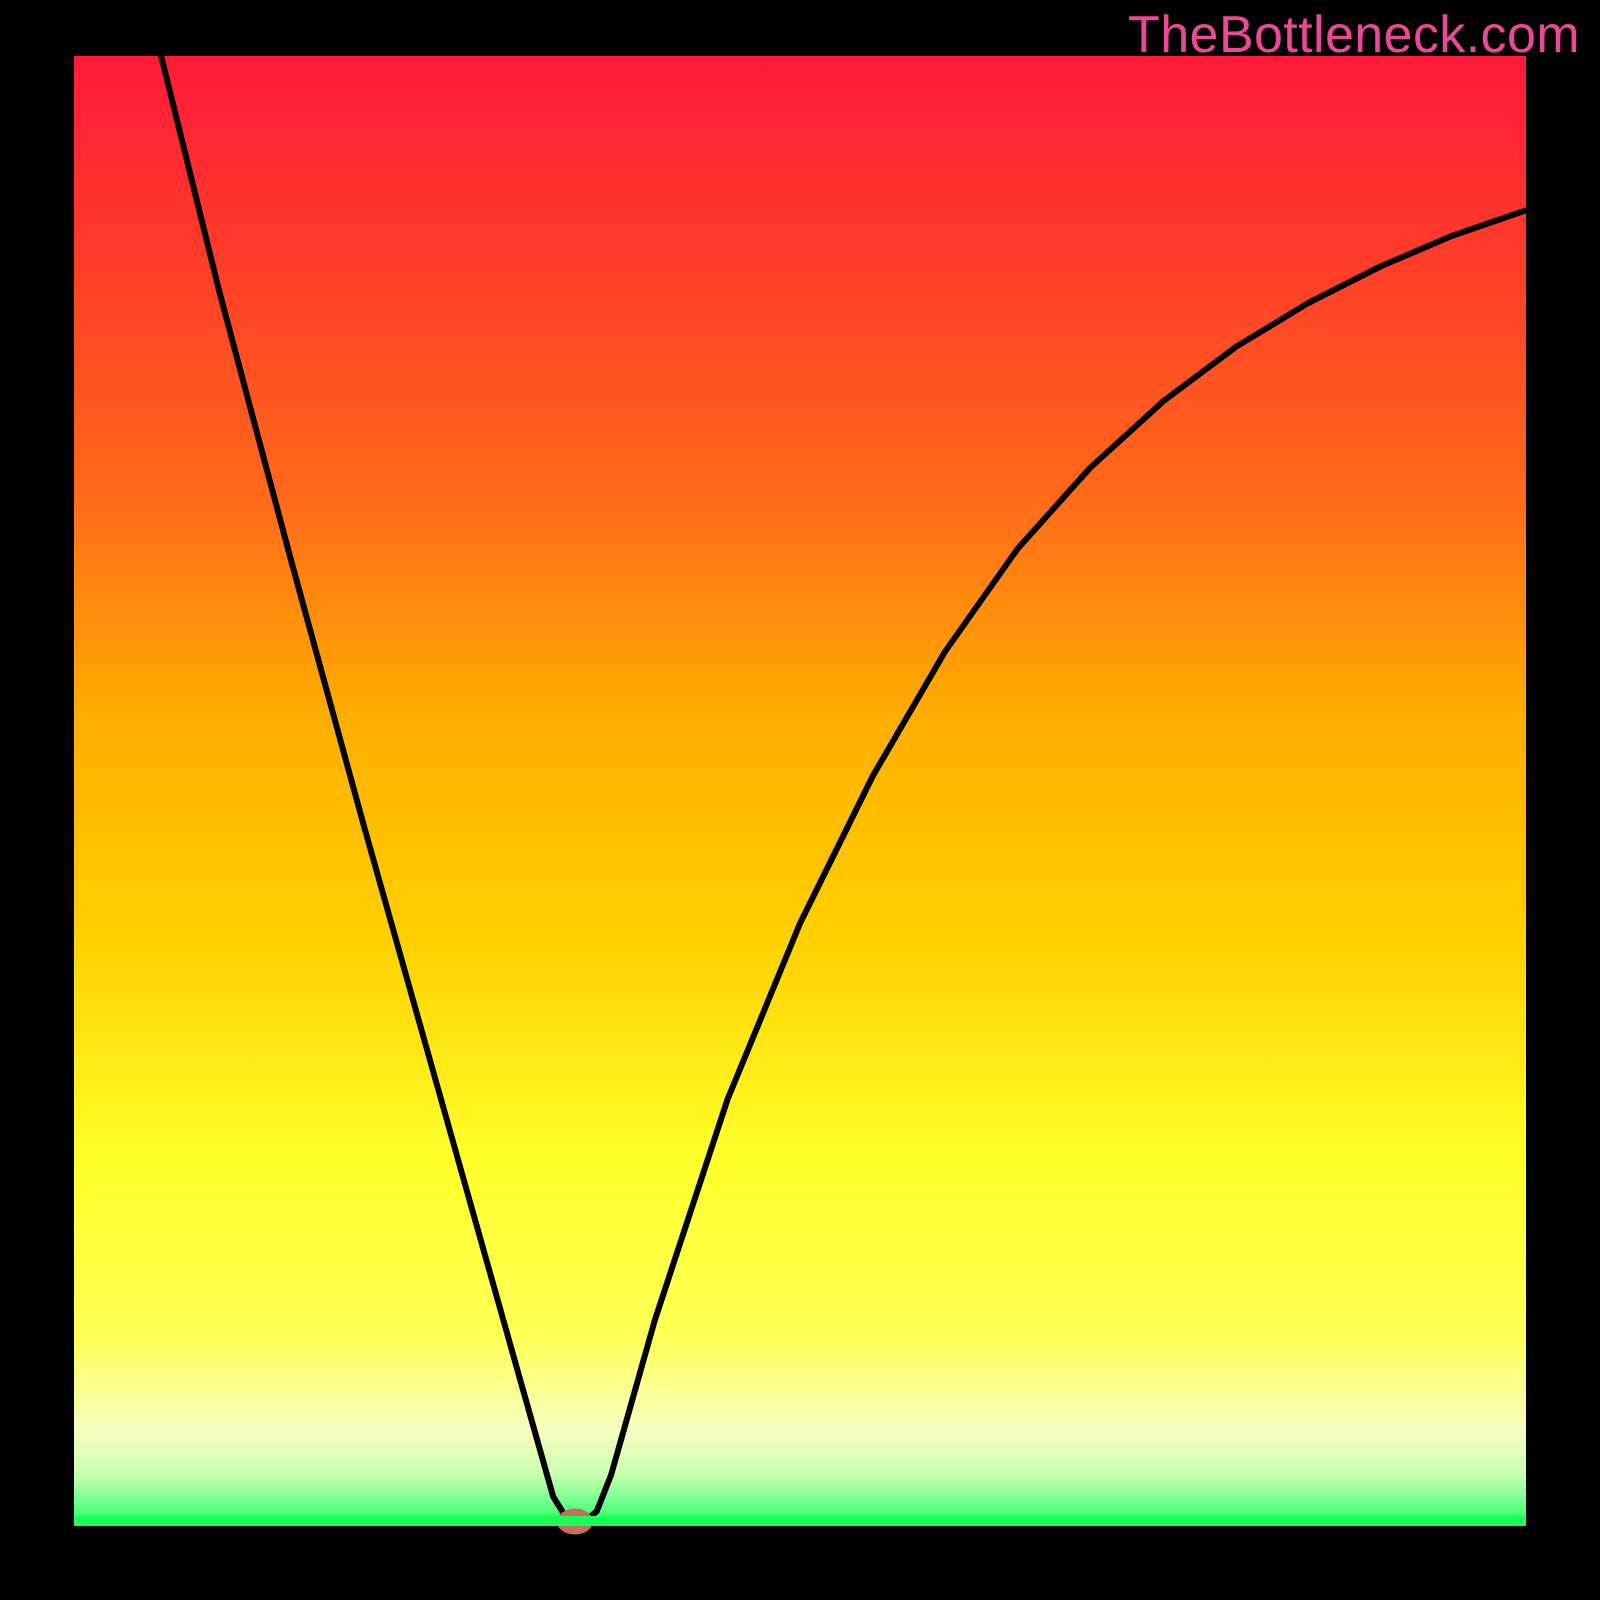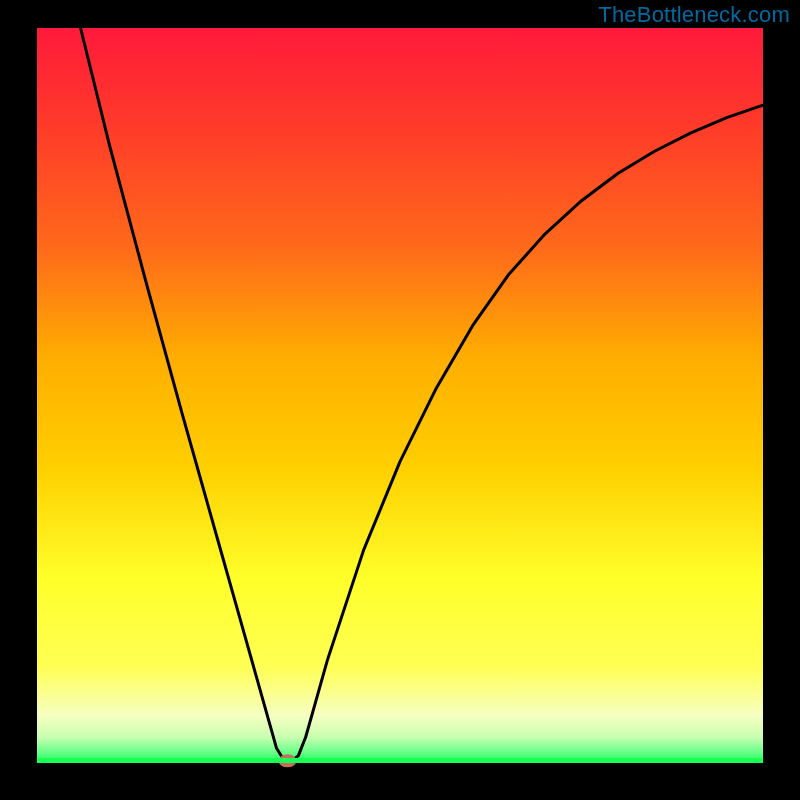--- a/index.html
+++ b/index.html
@@ -14,22 +14,22 @@
   .frame {
     position: relative;
     width: 800px;
     height: 800px;
     background: #000;
   }
   .watermark {
     position: absolute;
     top: 2px;
     right: 10px;
-    color: #0369a1;
-    font-size: 22px;
+    color: #ec4899;
+    font-size: 26px;
     font-weight: 500;
     letter-spacing: 0.2px;
     z-index: 10;
     pointer-events: none;
   }
   svg {
     position: absolute;
     top: 0;
     left: 0;
   }

